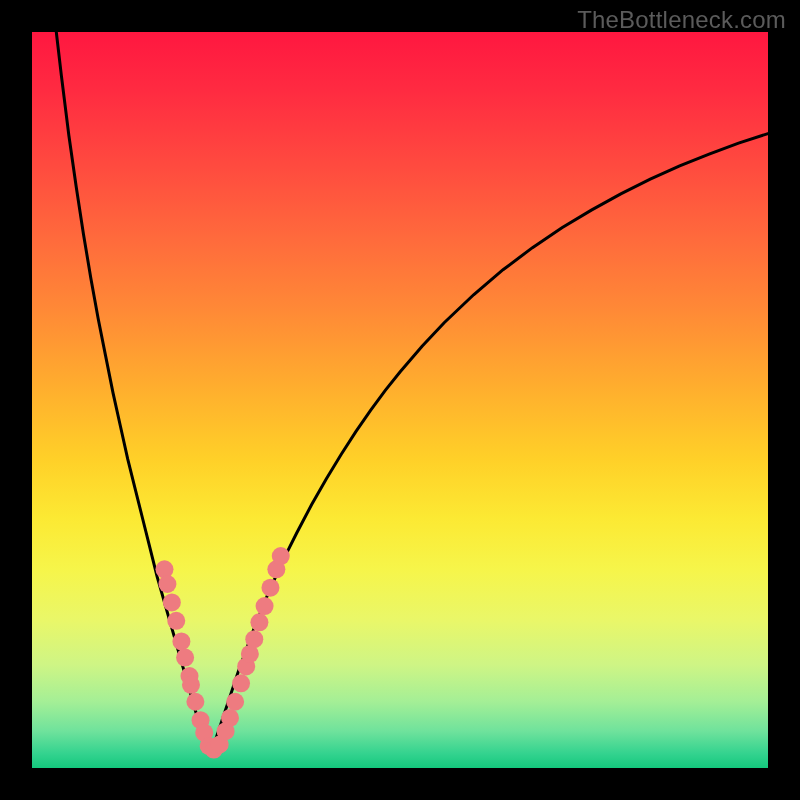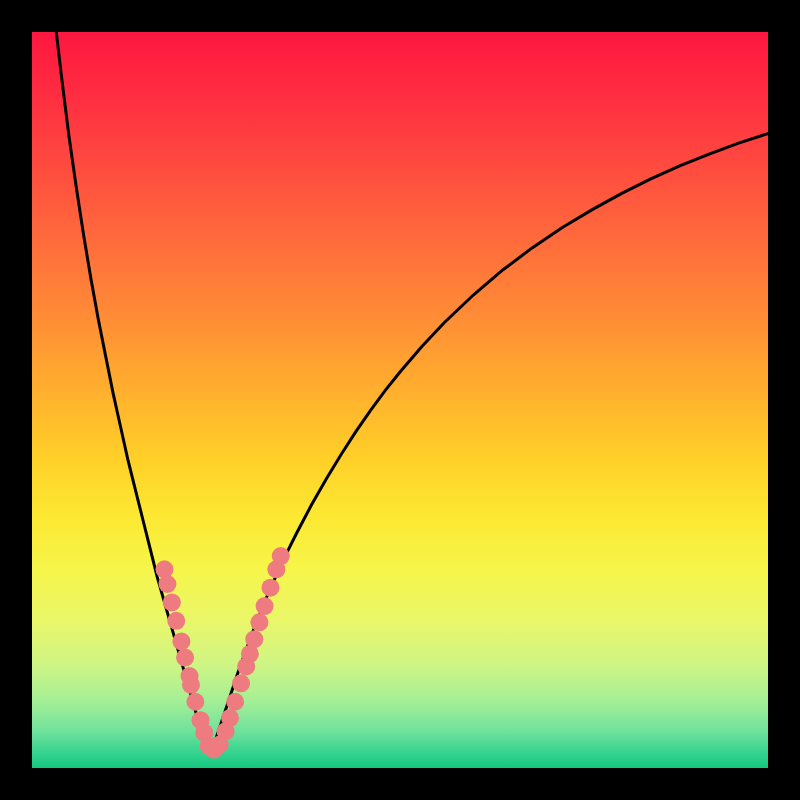--- a/index.html
+++ b/index.html
@@ -61,20 +61,21 @@
     top: 0;
     width: 736px;
     height: 736px;
     overflow: visible;
   }
 </style>
 </head>
 <body>
 
 <div class="frame">
+  <div class="watermark">TheBottleneck.com</div>
 
   <div class="plot">
     <svg class="curves" viewBox="0 0 736 736" preserveAspectRatio="none">
       <path id="left-curve" fill="none" stroke-width="3" stroke-linecap="round" d="M24.29 0.00 L29.44 44.16 L36.80 103.04 L44.16 154.56 L51.52 202.40 L58.88 246.56 L66.24 287.04 L73.60 323.84 L80.96 360.64 L88.32 393.76 L95.68 426.88 L103.04 456.32 L110.40 485.76 L117.76 515.20 L125.12 544.64 L132.48 570.40 L139.84 596.16 L147.20 621.92 L154.56 647.68 L161.92 673.44 L169.28 699.20 L176.64 721.28" stroke="#000000"></path>
       <path id="right-curve" fill="none" stroke-width="3" stroke-linecap="round" d="M176.64 721.28 L184.00 706.56 L191.36 684.48 L198.72 662.40 L206.08 640.32 L220.80 599.84 L235.52 563.04 L250.24 529.92 L264.96 500.48 L279.68 472.51 L294.40 446.75 L309.12 422.46 L323.84 399.65 L338.56 378.30 L353.28 358.43 L368.00 340.03 L390.08 314.27 L412.16 290.72 L441.60 262.75 L471.04 237.73 L500.48 215.65 L529.92 195.78 L559.36 178.11 L588.80 161.92 L618.24 147.20 L647.68 133.95 L677.12 122.18 L706.56 111.14 L736.00 101.57" stroke="#000000"></path>
       <g id="dots">
           <circle cx="132.48" cy="537.28" r="9" fill="#ee7b80" stroke="#ee7b80" stroke-width="0"></circle>
           <circle cx="135.42" cy="552.00" r="9" fill="#ee7b80" stroke="#ee7b80" stroke-width="0"></circle>
           <circle cx="139.84" cy="570.40" r="9" fill="#ee7b80" stroke="#ee7b80" stroke-width="0"></circle>
           <circle cx="144.26" cy="588.80" r="9" fill="#ee7b80" stroke="#ee7b80" stroke-width="0"></circle>

